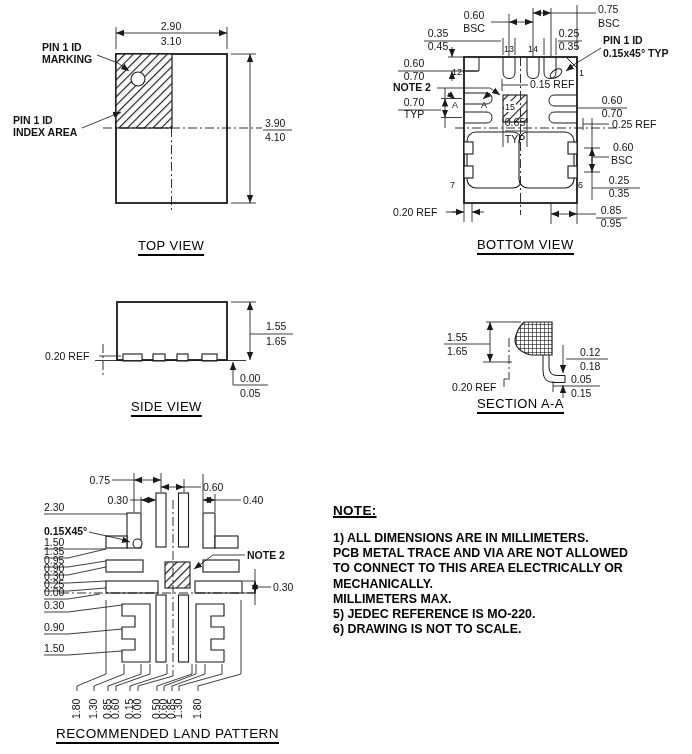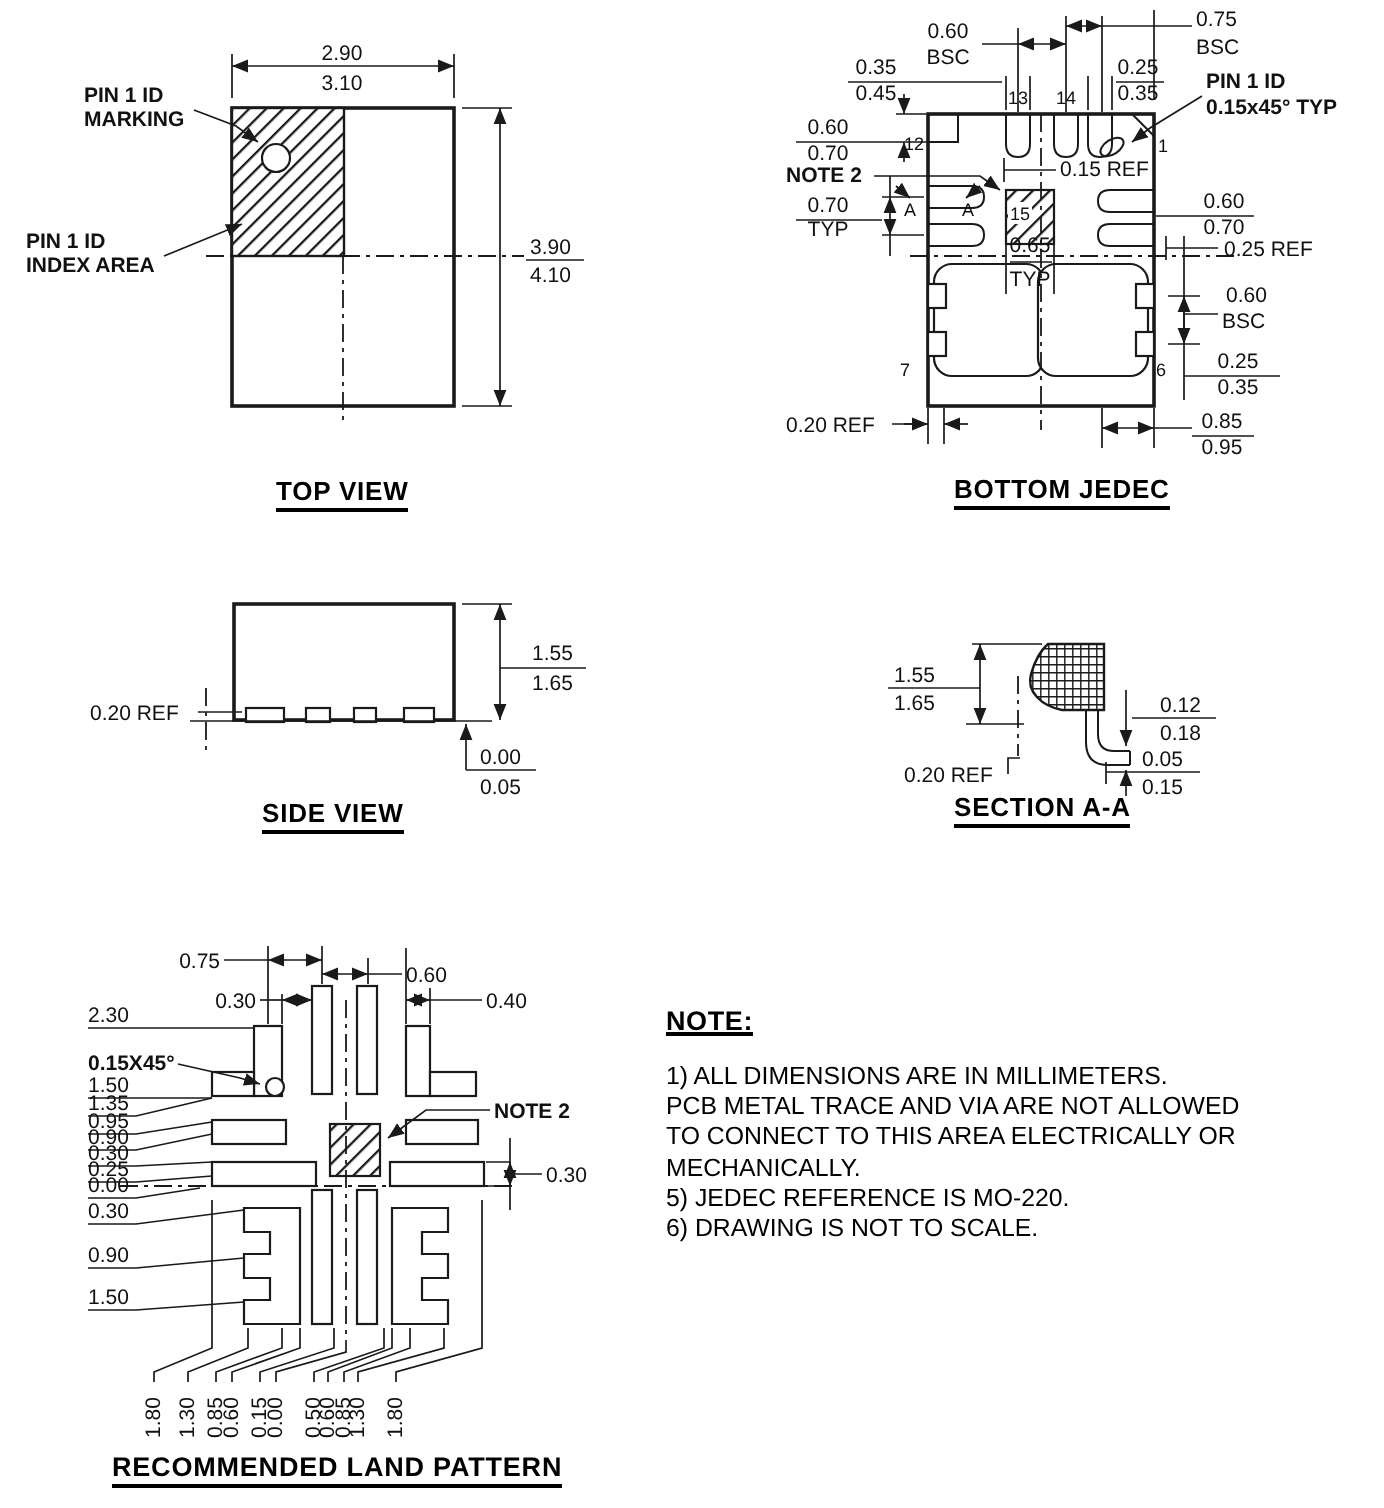--- a/index.html
+++ b/index.html
@@ -8,27 +8,27 @@
   svg.dwg { position:absolute; overflow:visible; }
   svg.dwg text { font-family:"Liberation Sans", sans-serif; fill:#111; }
   text.dim  { font-size:10.5px; }
   text.dimb { font-size:10.5px; font-weight:bold; }
   text.pin  { font-size:9px; }
   .pkg { fill:#fff; stroke:#1a1a1a; stroke-width:1.8; }
   .pad { fill:#fff; stroke:#1a1a1a; stroke-width:1.1; }
   .ln  { stroke:#1a1a1a; stroke-width:1; fill:none; }
   .thin{ stroke:#1a1a1a; stroke-width:0.85; fill:none; }
   .cl  { stroke:#1a1a1a; stroke-width:0.9; fill:none; stroke-dasharray:9 3 2 3; }
-  .vtitle { position:absolute; font-weight:bold; font-size:13px; letter-spacing:0.4px;
+  .vtitle { position:absolute; font-weight:normal; font-size:13px; letter-spacing:0.4px;
             border-bottom:2px solid #000; padding-bottom:1px; white-space:nowrap; }
   .vtitle.big { font-size:13.5px; }
   .notes { position:absolute; }
   .notes-heading { font-size:13.5px; font-weight:bold; text-decoration:underline;
                    text-decoration-thickness:2px; margin-bottom:13px; letter-spacing:0.3px; }
-  .notes-line { font-size:12.4px; font-weight:normal; line-height:15.2px; white-space:nowrap; }
+  .notes-line { font-size:12.4px; font-weight:bold; line-height:15.2px; white-space:nowrap; }
 </style>
 </head>
 <body>
 
 <div class="stage">
 
 <svg width="0" height="0" style="position:absolute" aria-hidden="true">
   <defs>
     <marker id="ae" markerWidth="9" markerHeight="8" refX="8" refY="4" orient="auto" markerUnits="userSpaceOnUse">
       <path d="M0,0.8 L8,4 L0,7.2 Z" fill="#1a1a1a"></path>
@@ -162,21 +162,21 @@
   <text class="pin" x="462" y="75" text-anchor="end">12</text>
   <text class="pin" x="509" y="52" text-anchor="middle">13</text>
   <text class="pin" x="533" y="52" text-anchor="middle">14</text>
   <text class="pin" x="579" y="76">1</text>
   <text class="pin" x="510" y="110" text-anchor="middle">15</text>
   <text class="pin" x="455" y="188" text-anchor="end">7</text>
   <text class="pin" x="578" y="188">6</text>
   <text class="pin" x="455" y="108" text-anchor="middle">A</text>
   <text class="pin" x="484" y="108" text-anchor="middle">A</text>
 </svg>
-<div class="vtitle" style="left:477px;top:237px">BOTTOM JEDEC</div>
+<div class="vtitle" style="left:477px;top:237px">BOTTOM VIEW</div>
 
 <svg class="dwg" style="left:30px;top:280px" width="320" height="140" viewBox="30 280 320 140">
   <g>
     <rect class="pkg" x="117" y="302" width="110" height="58"></rect>
     <rect class="pad" x="123" y="354" width="19" height="7"></rect>
     <rect class="pad" x="153" y="354" width="12" height="7"></rect>
     <rect class="pad" x="177" y="354" width="11" height="7"></rect>
     <rect class="pad" x="202" y="354" width="15" height="7"></rect>
     <path class="thin" d="M95,360.5 H246"></path>
     <path class="cl" d="M103,344 V377"></path>
@@ -314,17 +314,18 @@
   <text class="dim" transform="rotate(-90 201 719)" x="201" y="719">1.80</text>
 </svg>
 <div class="vtitle big" style="left:56px;top:726px">RECOMMENDED LAND PATTERN</div>
 
 <div class="notes" style="left:333px;top:503px;width:356px">
   <div class="notes-heading">NOTE:</div>
   <div class="notes-line">1) ALL DIMENSIONS ARE IN MILLIMETERS.</div>
   <div class="notes-line">PCB METAL TRACE AND VIA ARE NOT ALLOWED</div>
   <div class="notes-line">TO CONNECT TO THIS AREA ELECTRICALLY OR</div>
   <div class="notes-line">MECHANICALLY.</div>
+  <div class="notes-line">MILLIMETERS MAX.</div>
   <div class="notes-line">5) JEDEC REFERENCE IS MO-220.</div>
   <div class="notes-line">6) DRAWING IS NOT TO SCALE.</div>
 </div>
 
 </div>
 
 </body></html>

